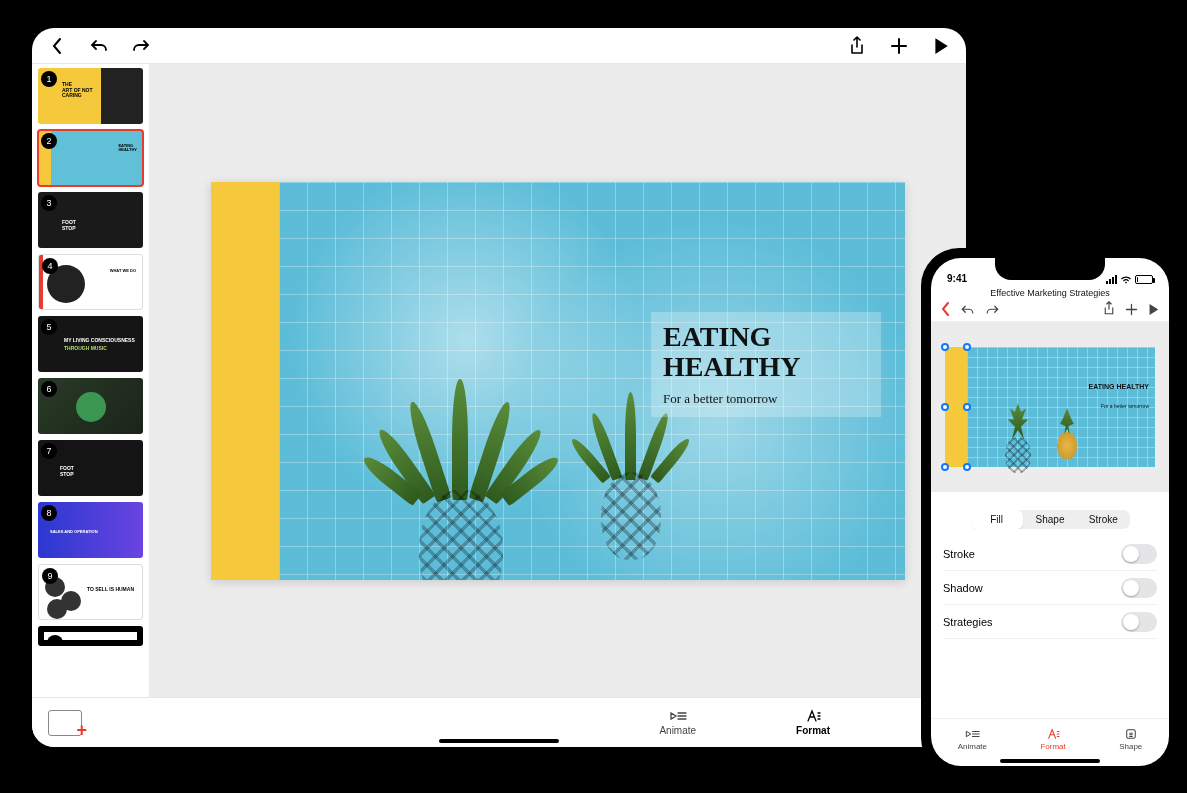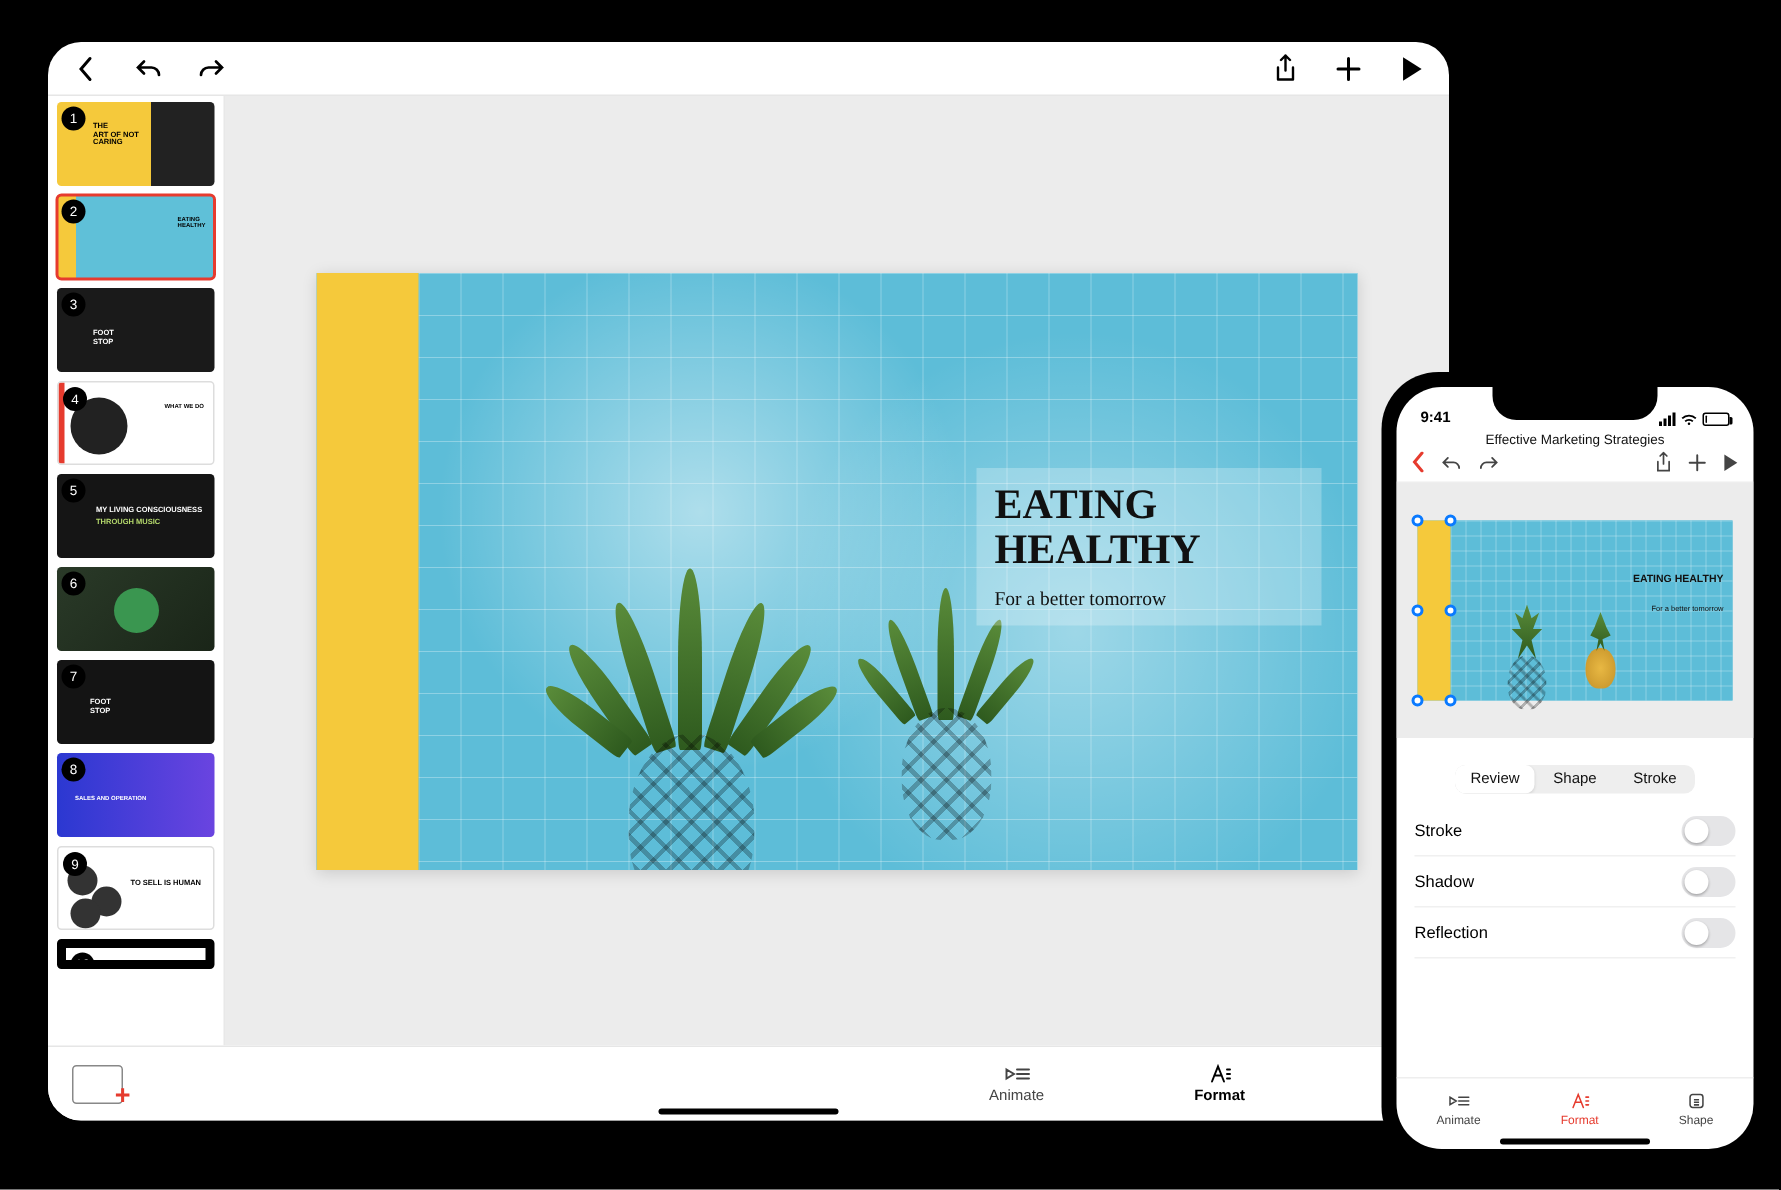--- a/index.html
+++ b/index.html
@@ -677,36 +677,36 @@
         <div class="sel-handle" style="left:-4px;top:-4px"></div>
         <div class="sel-handle" style="left:18px;top:-4px"></div>
         <div class="sel-handle" style="left:-4px;top:56px"></div>
         <div class="sel-handle" style="left:18px;top:56px"></div>
         <div class="sel-handle" style="left:-4px;bottom:-4px"></div>
         <div class="sel-handle" style="left:18px;bottom:-4px"></div>
       </div>
     </div>
 
     <div class="seg">
-      <div class="seg-btn active">Review</div>
+      <div class="seg-btn active">Fill</div>
       <div class="seg-btn">Shape</div>
       <div class="seg-btn">Stroke</div>
     </div>
 
     <div class="prop-list">
       <div class="prop-row">
         <span>Stroke</span>
         <span class="toggle"></span>
       </div>
       <div class="prop-row">
         <span>Shadow</span>
         <span class="toggle"></span>
       </div>
       <div class="prop-row">
-        <span>Reflection</span>
+        <span>Strategies</span>
         <span class="toggle"></span>
       </div>
     </div>
 
     <div class="phone-bottom">
       <div class="ptab">
         <svg width="15" height="12" viewBox="0 0 18 14">
             <path d="M2 4l5 3-5 3zM9 4h8M9 7h8M9 10h8" stroke="#444" stroke-width="1.2" fill="none" stroke-linecap="round"></path>
           </svg>
         <span>Animate</span>

